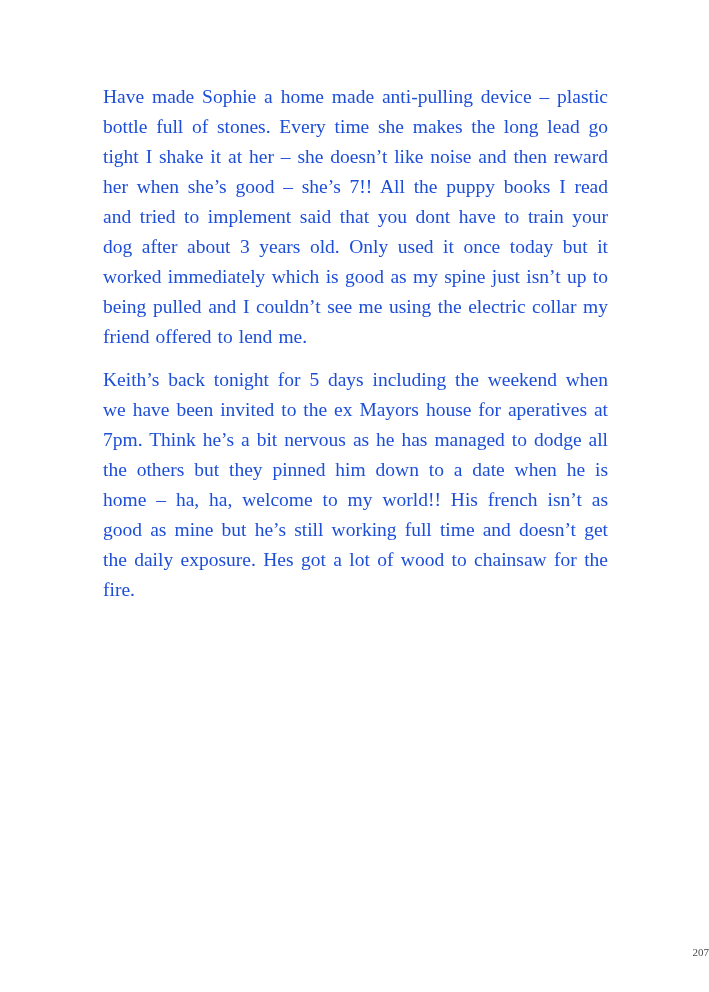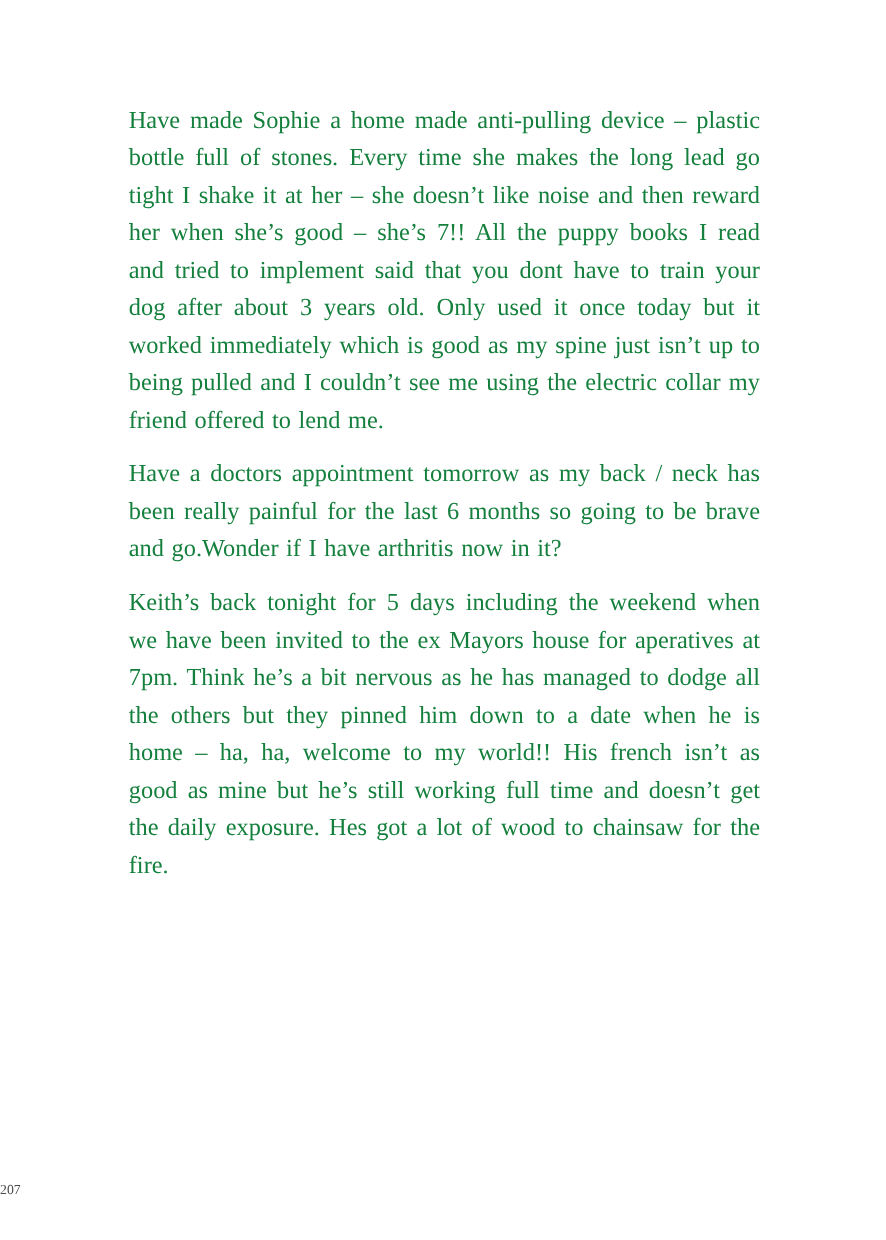--- a/index.html
+++ b/index.html
@@ -22,43 +22,42 @@
   .text-block {
     position: absolute;
     top: 82px;
     left: 103px;
     width: 505px;
   }
 
   .text-block p {
     font-size: 19.5px;
     line-height: 30px;
-    color: #15803d;
+    color: #1d4ed8;
     text-align: justify;
     margin-bottom: 13px;
     word-spacing: 0.06em;
   }
 
   .page-number {
     position: absolute;
     bottom: 34px;
     left: 0;
     width: 100%;
-    text-align: left;
+    text-align: right;
     font-size: 11px;
     color: #4a4a4a;
     font-family: "Liberation Serif", "DejaVu Serif", serif;
   }
 </style>
 </head>
 <body>
 
 <div class="page">
 
   <div class="text-block">
     <p>Have made Sophie a home made anti-pulling device – plastic bottle full of stones. Every time she makes the long lead go tight I shake it at her – she doesn’t like noise and then reward her when she’s good – she’s 7!! All the puppy books I read and tried to implement said that you dont have to train your dog after about 3 years old. Only used it once today but it worked immediately which is good as my spine just isn’t up to being pulled and I couldn’t see me using the electric collar my friend offered to lend me.</p>
-    <p>Have a doctors appointment tomorrow as my back / neck has been really painful for the last 6 months so going to be brave and go.Wonder if I have arthritis now in it?</p>
     <p>Keith’s back tonight for 5 days including the weekend when we have been invited to the ex Mayors house for aperatives at 7pm. Think he’s a bit nervous as he has managed to dodge all the others but they pinned him down to a date when he is home – ha, ha,  welcome to my world!! His french isn’t as good as mine but he’s still working full time and doesn’t get the daily exposure. Hes got a lot of wood to chainsaw for the fire.</p>
   </div>
 
   <div class="page-number">207</div>
 
 </div>
 
 </body></html>

